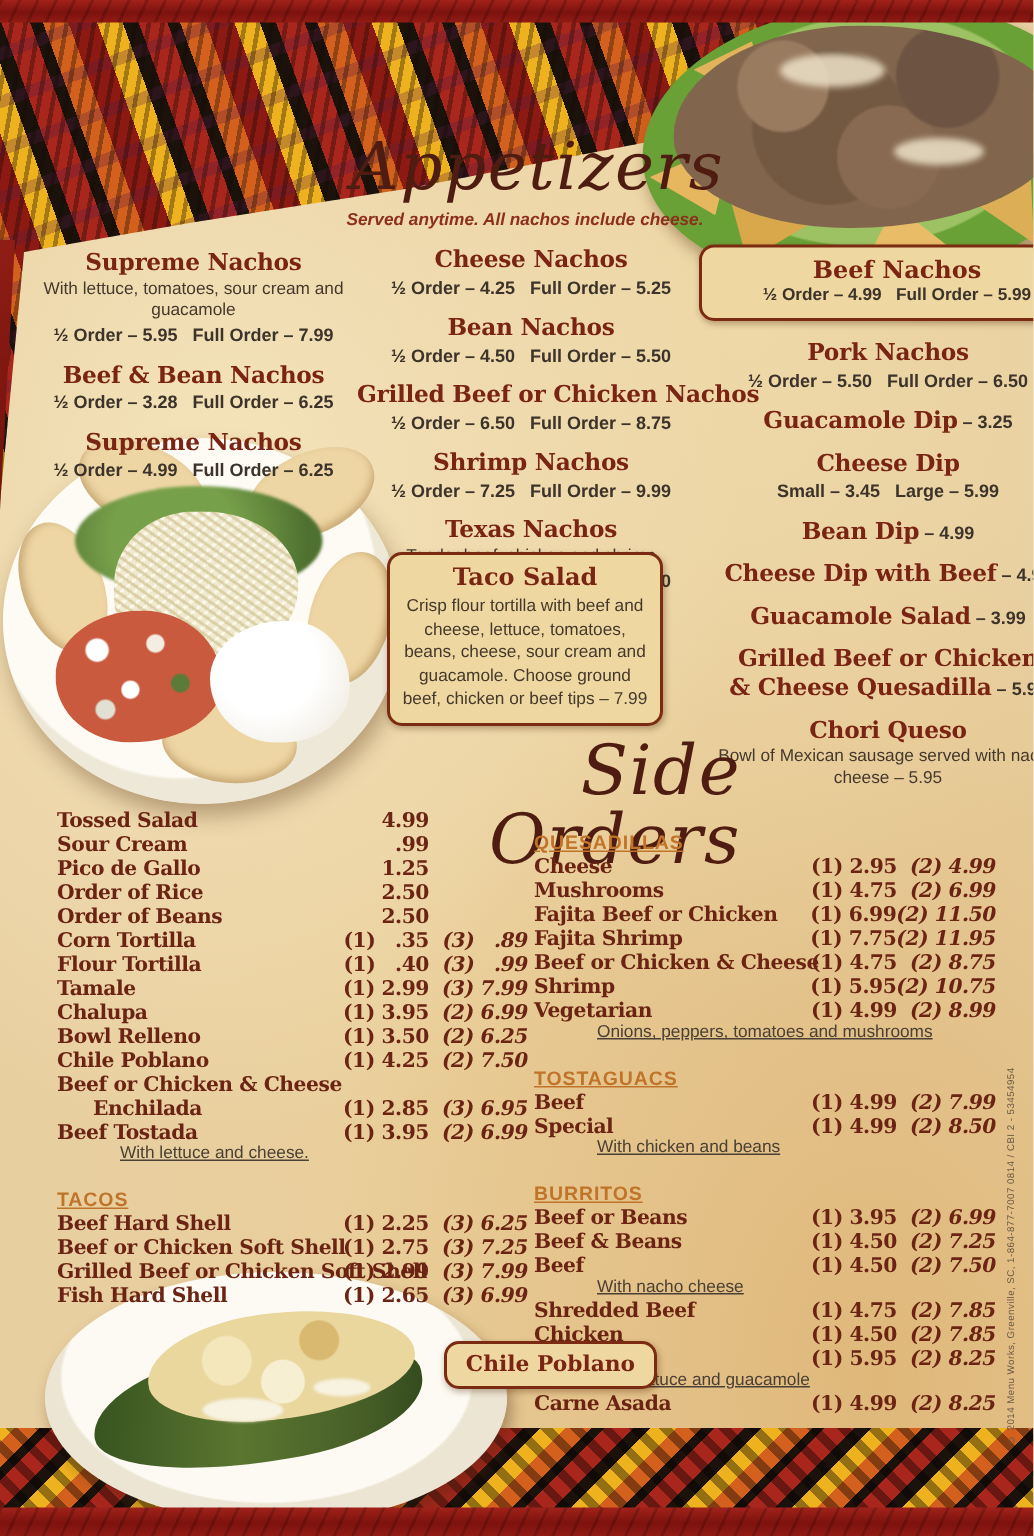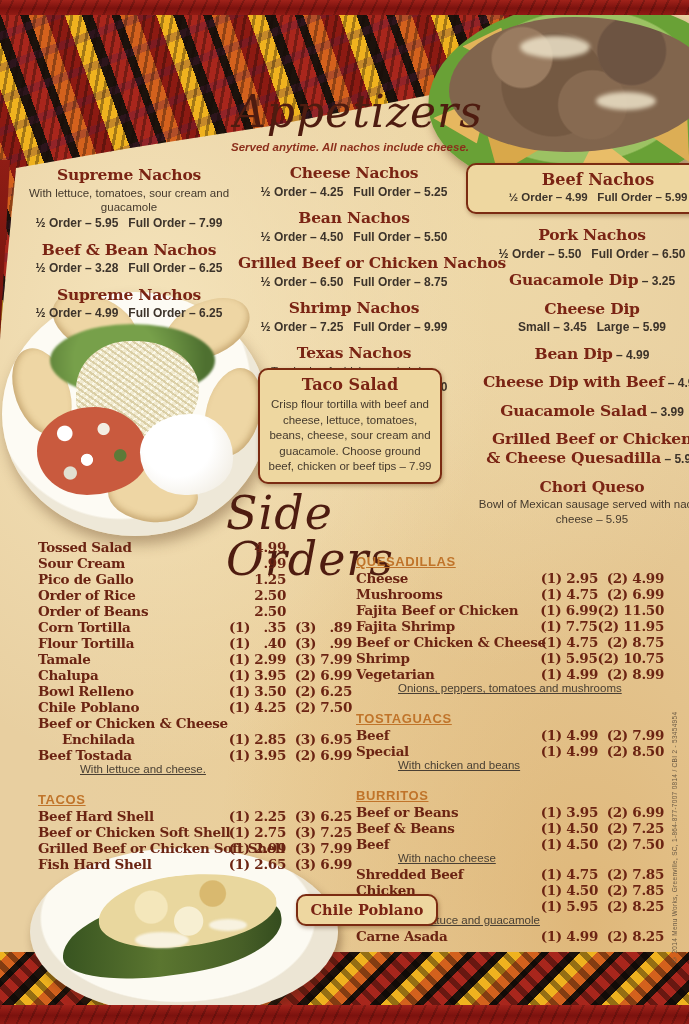--- a/index.html
+++ b/index.html
@@ -22,21 +22,21 @@
       repeating-linear-gradient(100deg, rgba(20,10,5,.35) 0 3px, transparent 3px 9px),
       repeating-linear-gradient(160deg, rgba(88,28,70,.28) 0 8px, transparent 8px 30px),
       repeating-linear-gradient(70deg, #efb21f 0 16px, #1c120c 16px 26px, #a8261c 26px 44px, #1c120c 44px 52px, #d3611d 52px 68px, #8c1a12 68px 86px);}
   #aztec-top{position:absolute;left:0;top:0;width:689px;height:340px;z-index:1;
     clip-path:polygon(0 14px,575px 14px,545px 58px,430px 95px,270px 126px,130px 148px,16px 168px,0 335px);}
   #aztec-bottom{position:absolute;left:0;top:952px;width:689px;height:56px;z-index:1;
     background:
       repeating-linear-gradient(45deg, rgba(0,0,0,.38) 0 6px, transparent 6px 14px),
       repeating-linear-gradient(-45deg, #efb21f 0 12px, #1c120c 12px 20px, #a8261c 20px 34px, #1c120c 34px 40px, #d3611d 40px 52px);}
   
-  .big-title{position:absolute;text-align:left;font:italic 44px/1 "DejaVu Serif",serif;color:#4e1c10;z-index:4;letter-spacing:1px;}
+  .big-title{position:absolute;text-align:right;font:italic 44px/1 "DejaVu Serif",serif;color:#4e1c10;z-index:4;letter-spacing:1px;}
   #appetizers-title{left:234px;top:90px;width:232px;}
   #side-title{left:226px;top:490px;width:268px;font-size:46px;}
   #app-subtitle{position:absolute;left:205px;top:141px;width:290px;text-align:center;
     font:italic bold 11.5px/1.2 "Liberation Sans",sans-serif;color:#8c2f1c;z-index:4;}
   
   .app-col{position:absolute;text-align:center;z-index:4;}
   #app-left{left:16px;top:166px;width:226px;}
   #app-mid{left:238px;top:164px;width:232px;}
   #app-right{left:450px;top:226px;width:236px;margin-left:24px;}
   .app-item{margin-bottom:10px;}
@@ -57,21 +57,21 @@
   
   .so-col{position:absolute;z-index:4;}
   #so-left{left:38px;top:539px;width:314px;}
   #so-right{left:356px;top:539px;width:308px;}
   .so-row{display:flex;align-items:baseline;line-height:16px;}
   .so-name{flex:1 1 auto;min-width:0;white-space:pre;overflow:visible;
     font:bold 13.5px/16px "DejaVu Serif",serif;color:#6b2413;letter-spacing:-.3px;}
   .indent .so-name{padding-left:24px;}
   .so-p{flex:0 0 60px;text-align:right;white-space:pre;
     font:bold 13.5px/16px "DejaVu Serif",serif;color:#6b2413;letter-spacing:-.3px;}
-  .so-p2{flex:0 0 66px;}
+  .so-p2{flex:0 0 66px;font-style:italic;}
   .so-note{font:11.5px/13px "Liberation Sans",sans-serif;color:#4a4034;padding:0 0 1px 42px;text-decoration:underline;}
   .so-section{font:bold 13px/17px "Liberation Sans",sans-serif;color:#c0742a;letter-spacing:.6px;margin-top:14px;text-decoration:underline;}
   
   .photo{position:absolute;}
   #nachos-photo{left:428px;top:2px;width:306px;height:188px;z-index:3;}
   .n-plate{position:absolute;inset:0;border-radius:50%;transform:rotate(-5deg);
     background:radial-gradient(ellipse at 50% 45%, #9cc263 0 52%, #69a136 53% 76%, #3f7521 77% 85%, #60963a 86% 100%);
     box-shadow:2px 6px 10px rgba(80,40,10,.4);}
   .chip{position:absolute;background:#e6b75f;clip-path:polygon(0 0,100% 18%,42% 100%);}
   .n-meat{position:absolute;left:7%;top:8%;right:8%;bottom:20%;

